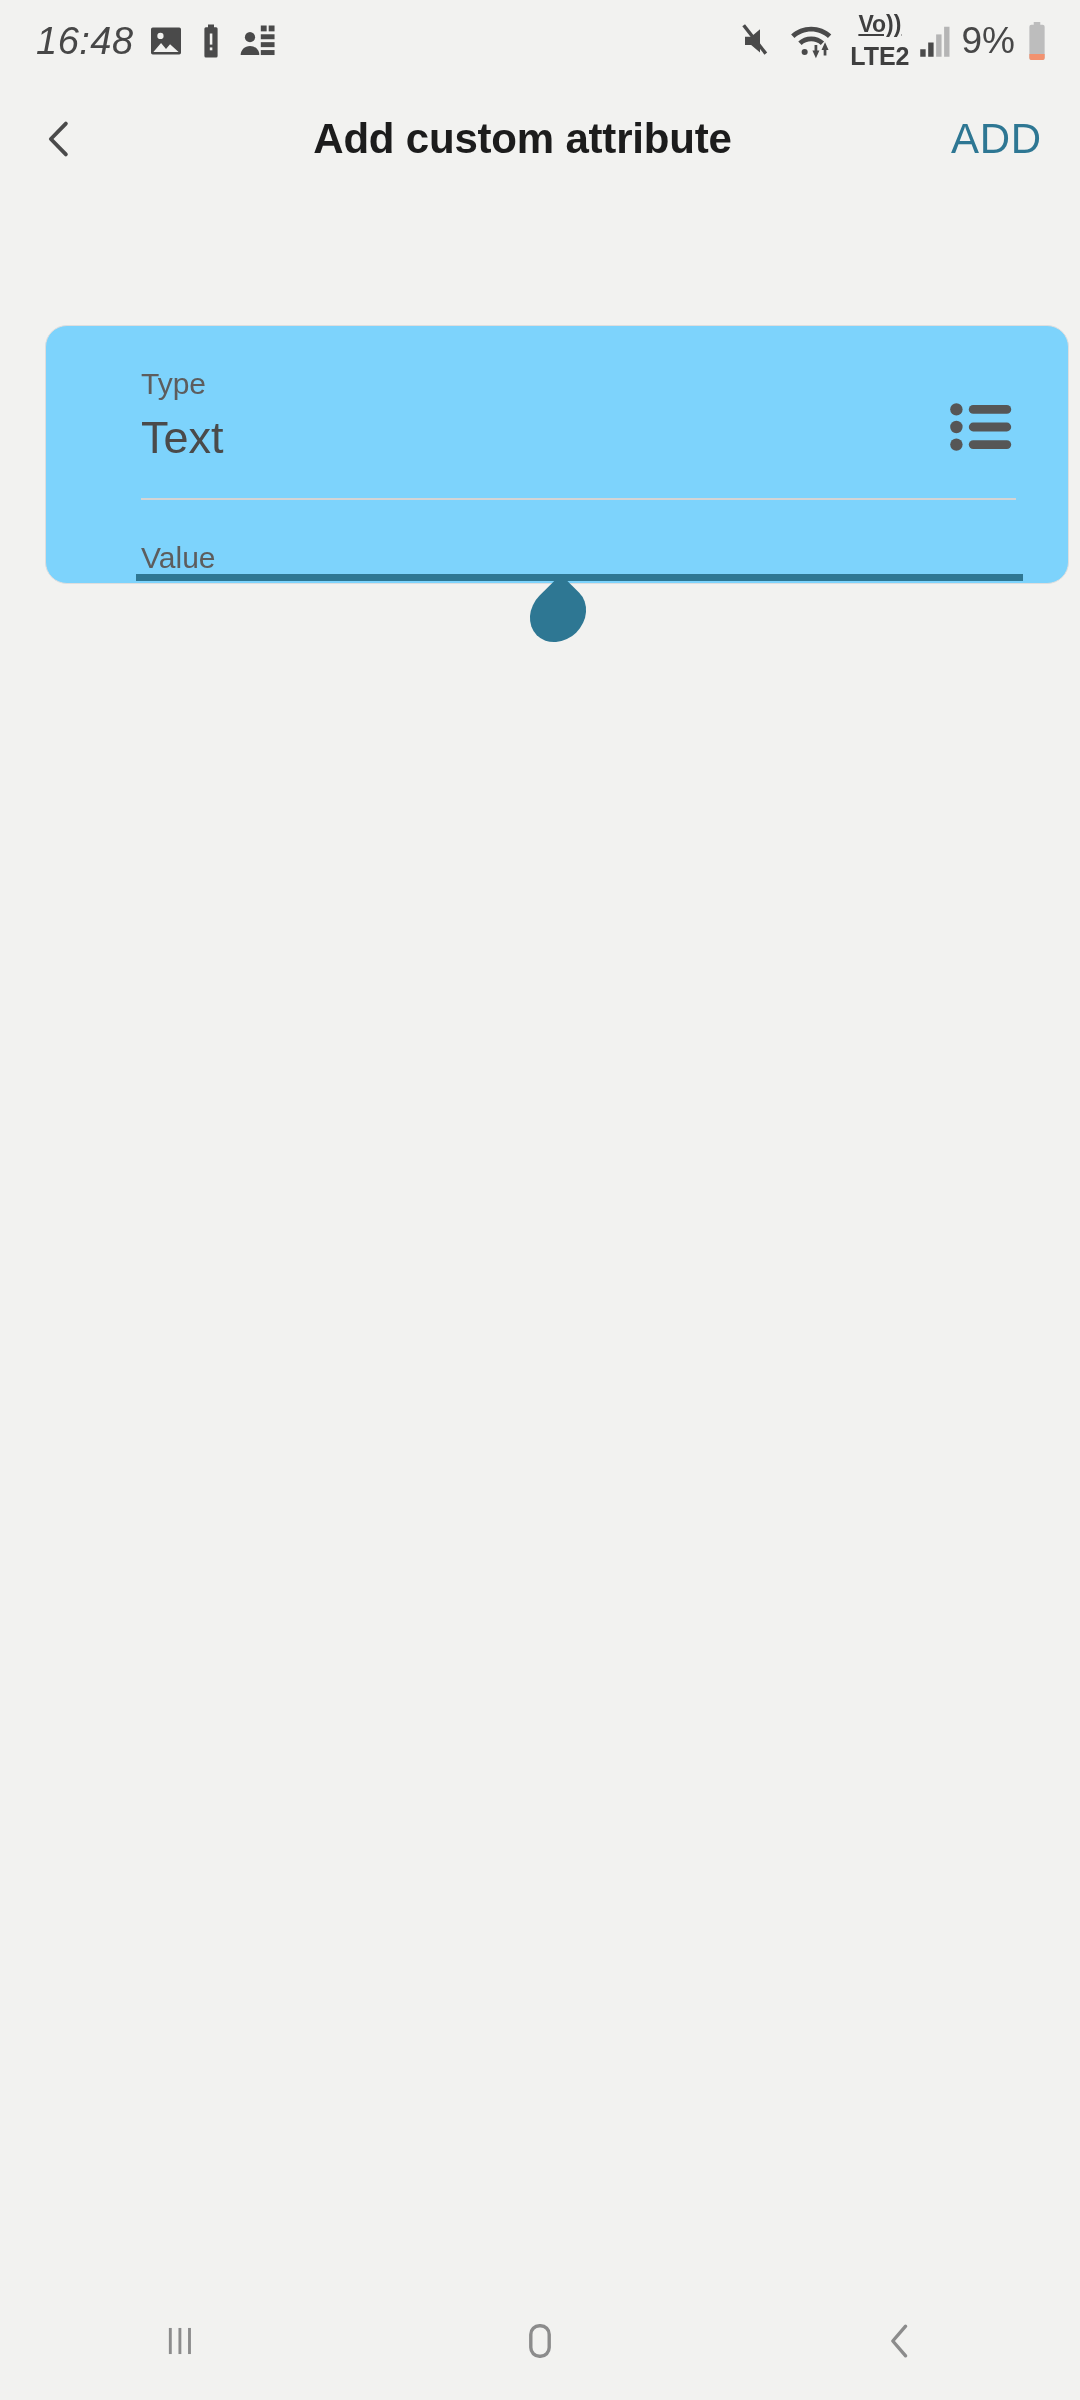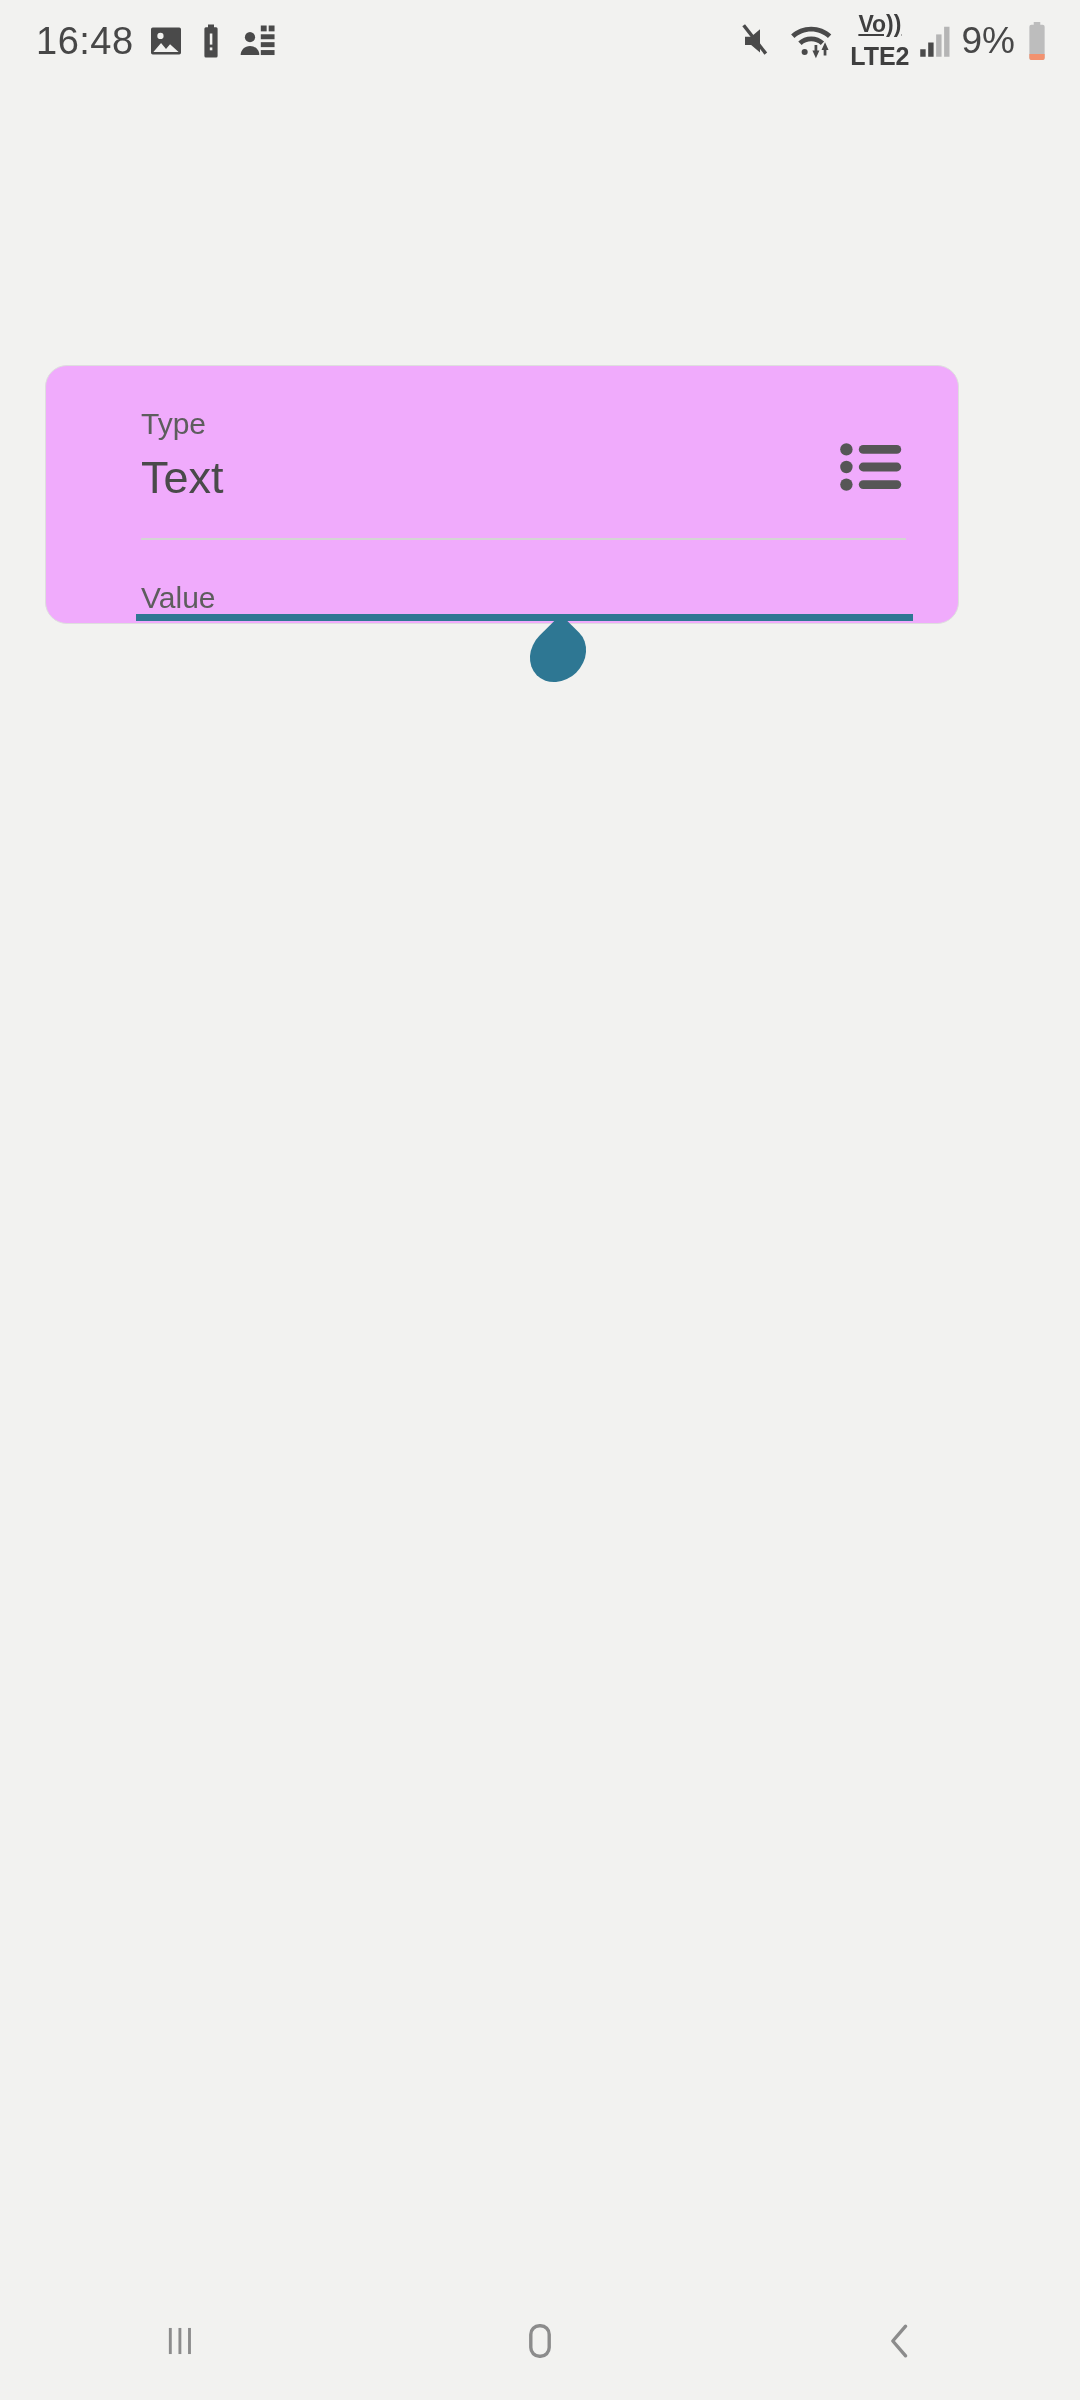--- a/index.html
+++ b/index.html
@@ -12,21 +12,21 @@
   }
   .screen { position:relative; width:1080px; height:2400px; background:#f2f2f0; }
 
   
   .statusbar {
     position:absolute; top:0; left:0; width:1080px; height:82px;
     display:flex; align-items:center; justify-content:space-between;
     padding:0 30px 0 36px;
   }
   .sb-left { display:flex; align-items:center; gap:14px; }
-  .sb-clock { font-size:38px; color:#474747; letter-spacing:0.5px; }
+  .sb-clock { font-size:38px; color:#474747; letter-spacing:0.5px;font-style:italic; }
   .sb-right { display:flex; align-items:center; gap:9px; }
 
   .ic { display:block; }
 
   
   .batt-pct { font-size:37px; color:#474747; letter-spacing:0px; }
 
   
   .header {
     position:absolute; top:82px; left:0; width:1080px; height:114px;
@@ -39,24 +39,23 @@
     flex:1; text-align:center; font-size:42px; color:#1c1c1c; font-weight:700;
     letter-spacing:-0.2px; margin-left:-26px;
   }
   .hdr-add {
     padding-right:38px; font-size:42px; color:#2e7793; font-weight:400;
     letter-spacing:0.8px;
   }
 
   
   .card {
-    position:absolute; top:325px; left:45px; width:914px;
-    background:#f0abfc; border:1.5px solid #dedede; border-radius:22px;
+    position:absolute; top:325px; left:45px; width:1024px;
+    background:#7dd3fc; border:1.5px solid #dedede; border-radius:22px;
     padding:0 0 2px 0;
-    margin-top:40px;
   }
   .field { position:relative; padding:0 0 0 0; }
 
   .field-inner { padding:42px 52px 0 95px; }
   .fl-label { font-size:30px; color:#5d5d5d; line-height:1.05; }
   .fl-value { font-size:45px; color:#4a4a4a; line-height:1.25; margin-top:10px; }
 
   
   .type-row { display:flex; align-items:flex-start; }
   .type-texts { flex:1; }
@@ -169,20 +168,31 @@
 
       <span>
         <svg class="ic" width="26" height="40" viewBox="0 0 14 22">
           <path d="M5.2 0.6h3.6v1.5h1.3a1.1 1.1 0 0 1 1.1 1.1v17.1a1.1 1.1 0 0 1-1.1 1.1H3.9a1.1 1.1 0 0 1-1.1-1.1V3.2a1.1 1.1 0 0 1 1.1-1.1h1.3z" fill="#bdbdbd"></path>
           <path d="M2.8 18.2h8.4v2.1a1.1 1.1 0 0 1-1.1 1.1H3.9a1.1 1.1 0 0 1-1.1-1.1z" fill="#f2926f"></path>
         </svg>
       </span>
     </div>
   </div>
 
+  <div class="header">
+    <div class="hdr-back">
+      <span>
+        <svg class="ic" width="44" height="44" viewBox="0 0 24 24">
+          <path d="M15.2 3.6L7 12l8.2 8.4" fill="none" stroke="#4a4a4a" stroke-width="2.1" stroke-linecap="round" stroke-linejoin="round"></path>
+        </svg>
+      </span>
+    </div>
+    <div class="hdr-title">Add custom attribute</div>
+    <div class="hdr-add">ADD</div>
+  </div>
 
   <div class="card">
 
     <div class="field">
       <div class="field-inner type-row">
         <div class="type-texts">
           <div class="fl-label">Type</div>
           <div class="fl-value">Text</div>
         </div>
         <div class="list-icon-btn">

